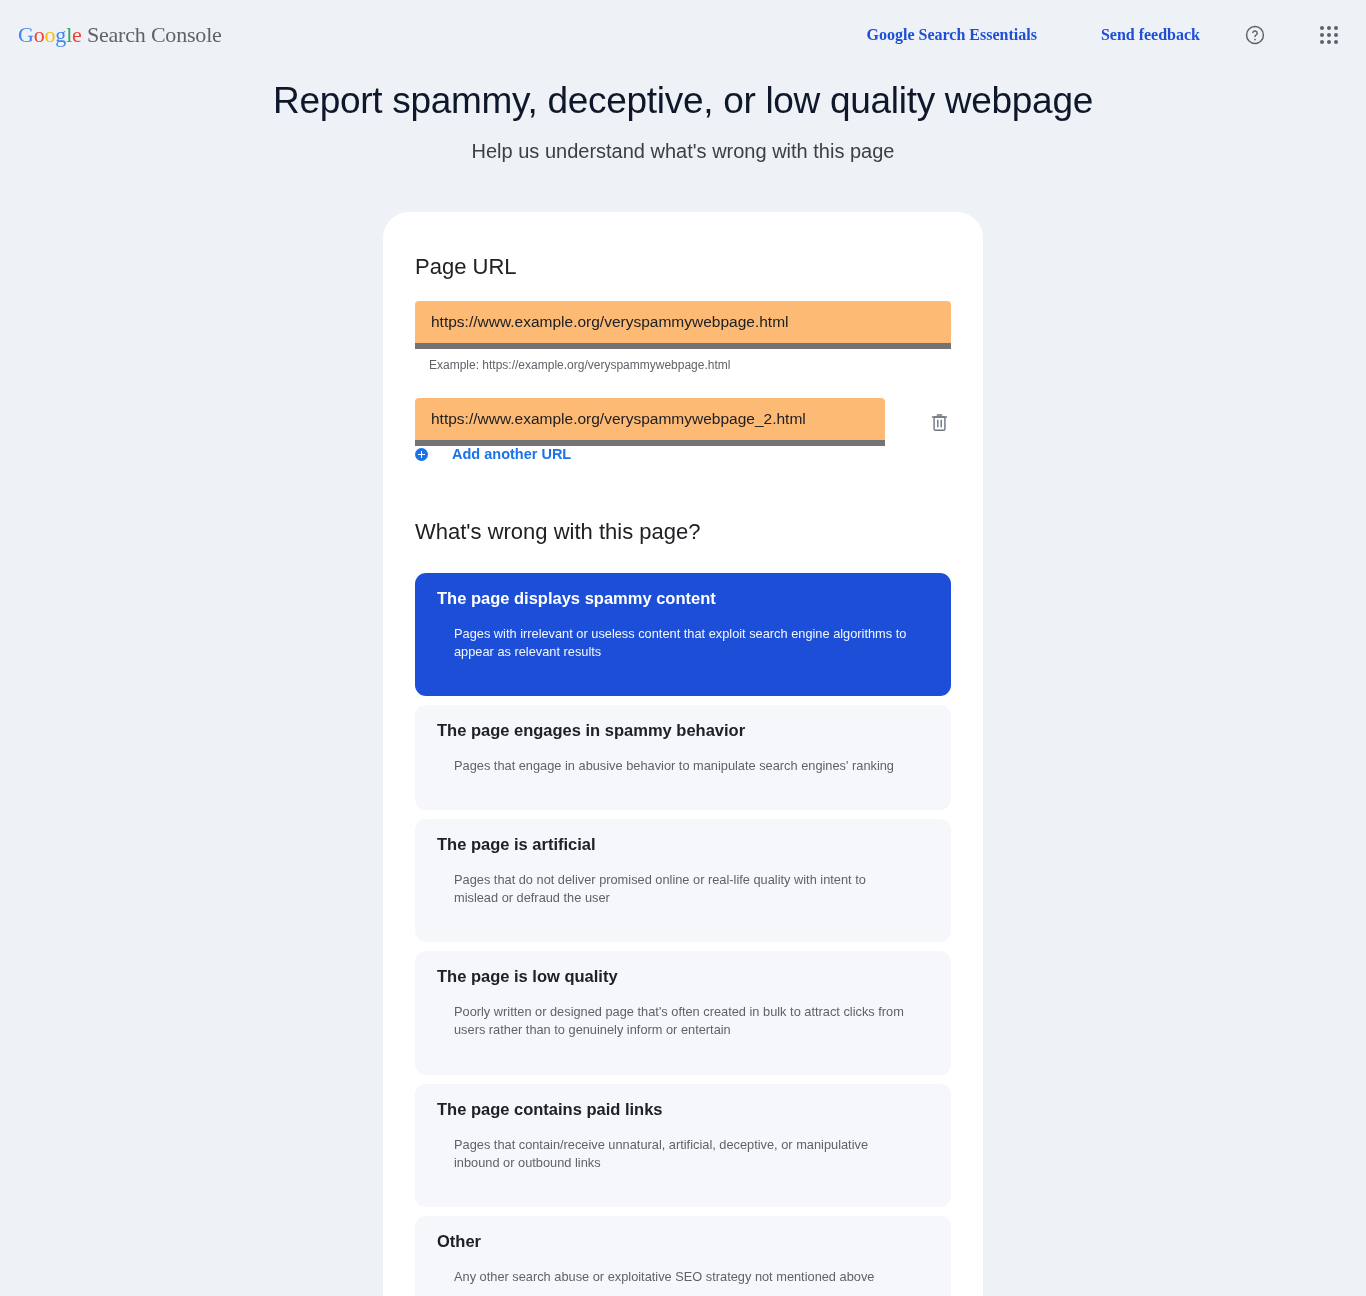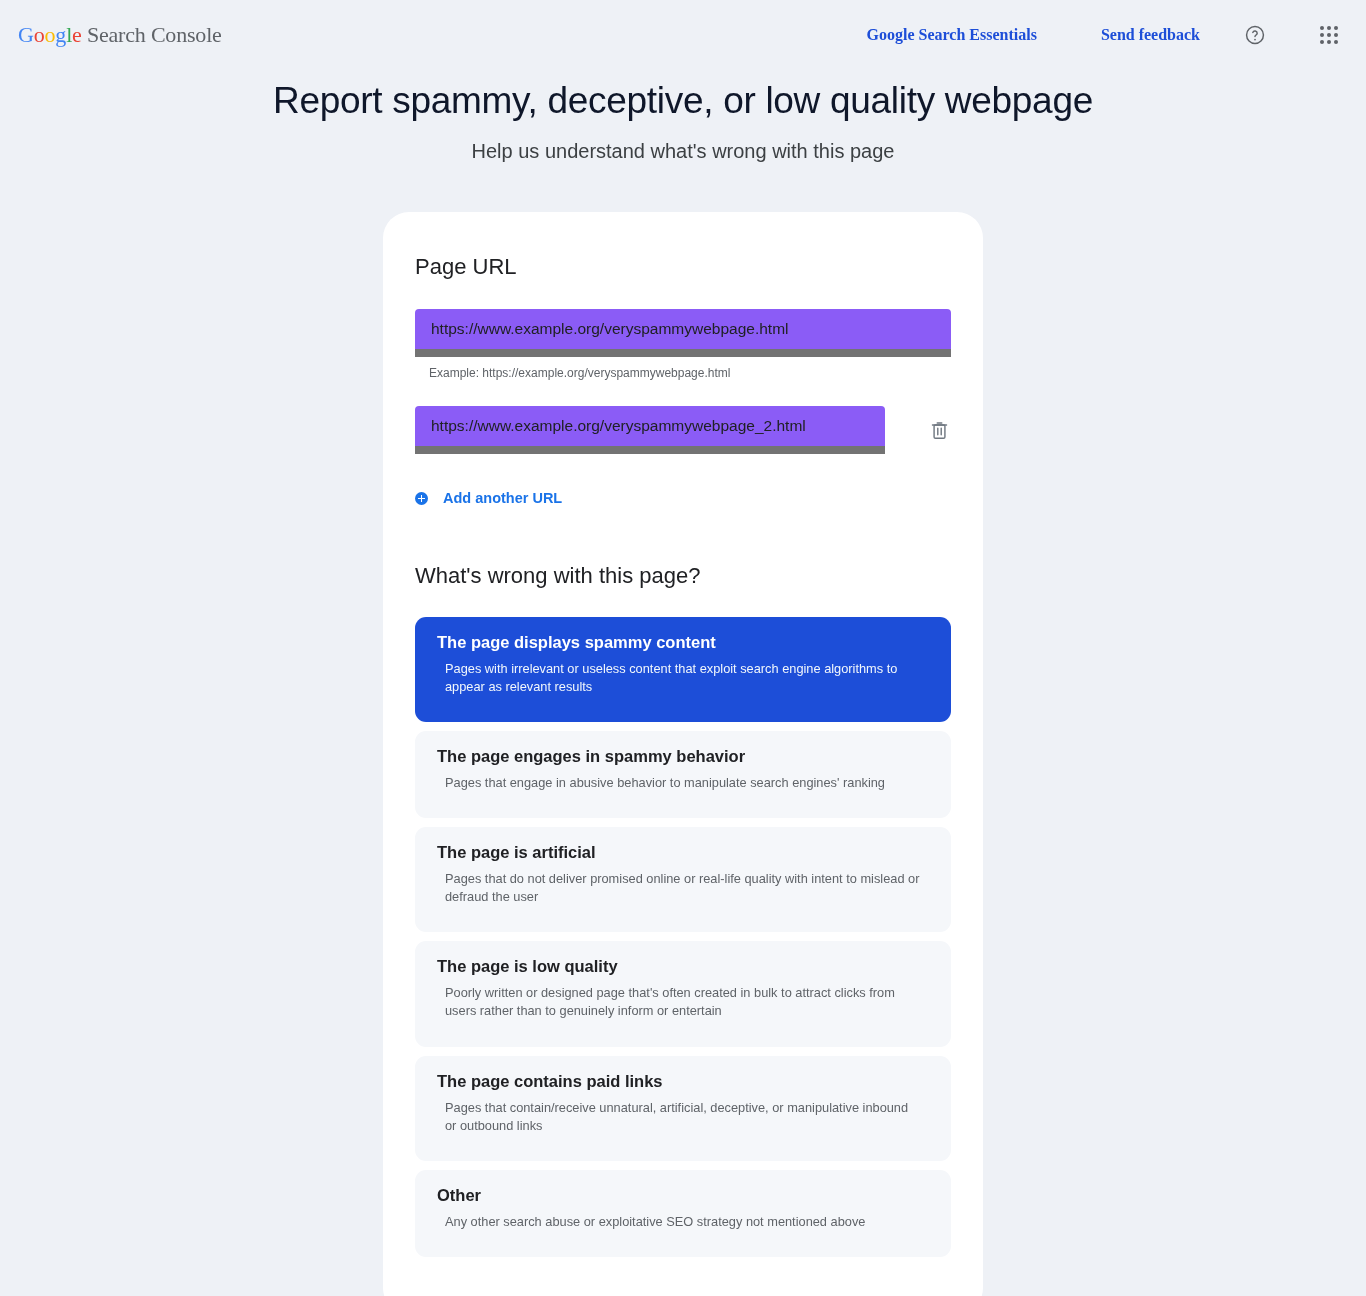--- a/index.html
+++ b/index.html
@@ -92,31 +92,31 @@
   .card {
     width: 600px;
     margin: 49px auto 0;
     background: #ffffff;
     border-radius: 26px;
     padding: 42px 32px 48px;
   }
   .section-title {
     font-size: 22px;
     color: #202124;
-    margin: 0 0 29px;
+    margin: 0 0 21px;
     font-weight: normal;
   }
   .section-title.second { margin: 54px 0 28px; }
 
   
   .field-row { display: flex; align-items: flex-start; }
   .textfield {
-    background: #8b5cf6;
+    background: #fdba74;
     border: none;
-    border-bottom: 8px solid #737373;
+    border-bottom: 6px solid #737373;
     border-radius: 4px 4px 0 0;
     height: 48px;
     padding: 0 16px;
     font-size: 15.5px;
     color: #202124;
     font-family: "Liberation Sans", sans-serif;
     width: 100%;
     outline: none;
     display: block;
   }
@@ -133,24 +133,23 @@
     margin-left: 42px;
     cursor: pointer;
     color: #6f7780;
     flex: none;
     display: flex;
     align-items: center;
     justify-content: center;
   }
 
   .add-link {
-    margin-top: 36px;
     display: inline-flex;
     align-items: center;
-    gap: 15px;
+    gap: 24px;
     color: #1a73e8;
     font-size: 14.5px;
     font-weight: bold;
     cursor: pointer;
     text-decoration: none;
   }
   .plus-circle {
     width: 13px; height: 13px;
     border-radius: 50%;
     background: #1a73e8;
@@ -177,21 +176,21 @@
   .opt-title {
     font-size: 16.5px;
     color: #202124;
     font-weight: bold;
     margin: 0 0 5px;
   }
   .opt-desc {
     font-size: 12.8px;
     color: #5f6368;
     line-height: 1.42;
-    margin: 8px;
+    margin: 17px;
     max-width: 492px;
   }
   .option.selected .opt-title { color: #ffffff; font-weight: bold; }
   .option.selected .opt-desc { color: #f1f7fc; }
 
   
   .footer {
     width: 600px;
     margin: 32px auto 0;
     display: flex;

